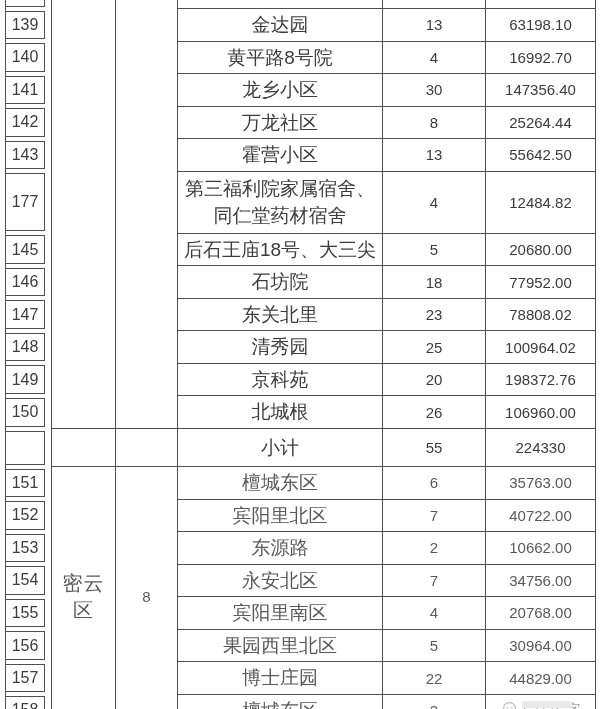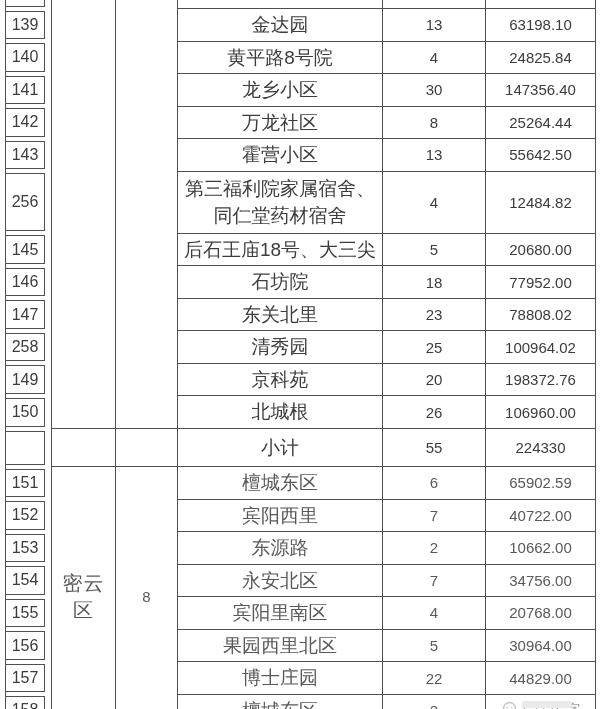--- a/index.html
+++ b/index.html
@@ -90,21 +90,21 @@
           <td class="name-cell">金达园</td>
           <td>13</td>
           <td>63198.10</td>
         </tr>
         <tr class="row-g1">
           <td class="no-cell">
             <div class="no-box">140</div>
           </td>
           <td class="name-cell">黄平路8号院</td>
           <td>4</td>
-          <td>24825.84</td>
+          <td>16992.70</td>
         </tr>
         <tr class="row-g1">
           <td class="no-cell">
             <div class="no-box">141</div>
           </td>
           <td class="name-cell">龙乡小区</td>
           <td>30</td>
           <td>147356.40</td>
         </tr>
         <tr class="row-g1">
@@ -118,21 +118,21 @@
         <tr class="row-g1">
           <td class="no-cell">
             <div class="no-box">143</div>
           </td>
           <td class="name-cell">霍营小区</td>
           <td>13</td>
           <td>55642.50</td>
         </tr>
         <tr class="row-tall">
           <td class="no-cell">
-            <div class="no-box">256</div>
+            <div class="no-box">177</div>
           </td>
           <td class="name-cell">第三福利院家属宿舍、同仁堂药材宿舍</td>
           <td>4</td>
           <td>12484.82</td>
         </tr>
         <tr class="row-g1">
           <td class="no-cell">
             <div class="no-box">145</div>
           </td>
           <td class="name-cell">后石王庙18号、大三尖</td>
@@ -150,21 +150,21 @@
         <tr class="row-g1">
           <td class="no-cell">
             <div class="no-box">147</div>
           </td>
           <td class="name-cell">东关北里</td>
           <td>23</td>
           <td>78808.02</td>
         </tr>
         <tr class="row-g1">
           <td class="no-cell">
-            <div class="no-box">258</div>
+            <div class="no-box">148</div>
           </td>
           <td class="name-cell">清秀园</td>
           <td>25</td>
           <td>100964.02</td>
         </tr>
         <tr class="row-g1">
           <td class="no-cell">
             <div class="no-box">149</div>
           </td>
           <td class="name-cell">京科苑</td>
@@ -190,27 +190,27 @@
           <td>224330</td>
         </tr>
         <tr class="row-g2">
           <td class="no-cell">
             <div class="no-box">151</div>
           </td>
           <td class="district-cell" rowspan="8">密云区</td>
           <td class="district-count-cell" rowspan="8">8</td>
           <td class="name-cell">檀城东区</td>
           <td>6</td>
-          <td>65902.59</td>
+          <td>35763.00</td>
         </tr>
         <tr class="row-g2">
           <td class="no-cell">
             <div class="no-box">152</div>
           </td>
-          <td class="name-cell">宾阳西里</td>
+          <td class="name-cell">宾阳里北区</td>
           <td>7</td>
           <td>40722.00</td>
         </tr>
         <tr class="row-g2">
           <td class="no-cell">
             <div class="no-box">153</div>
           </td>
           <td class="name-cell">东源路</td>
           <td>2</td>
           <td>10662.00</td>

